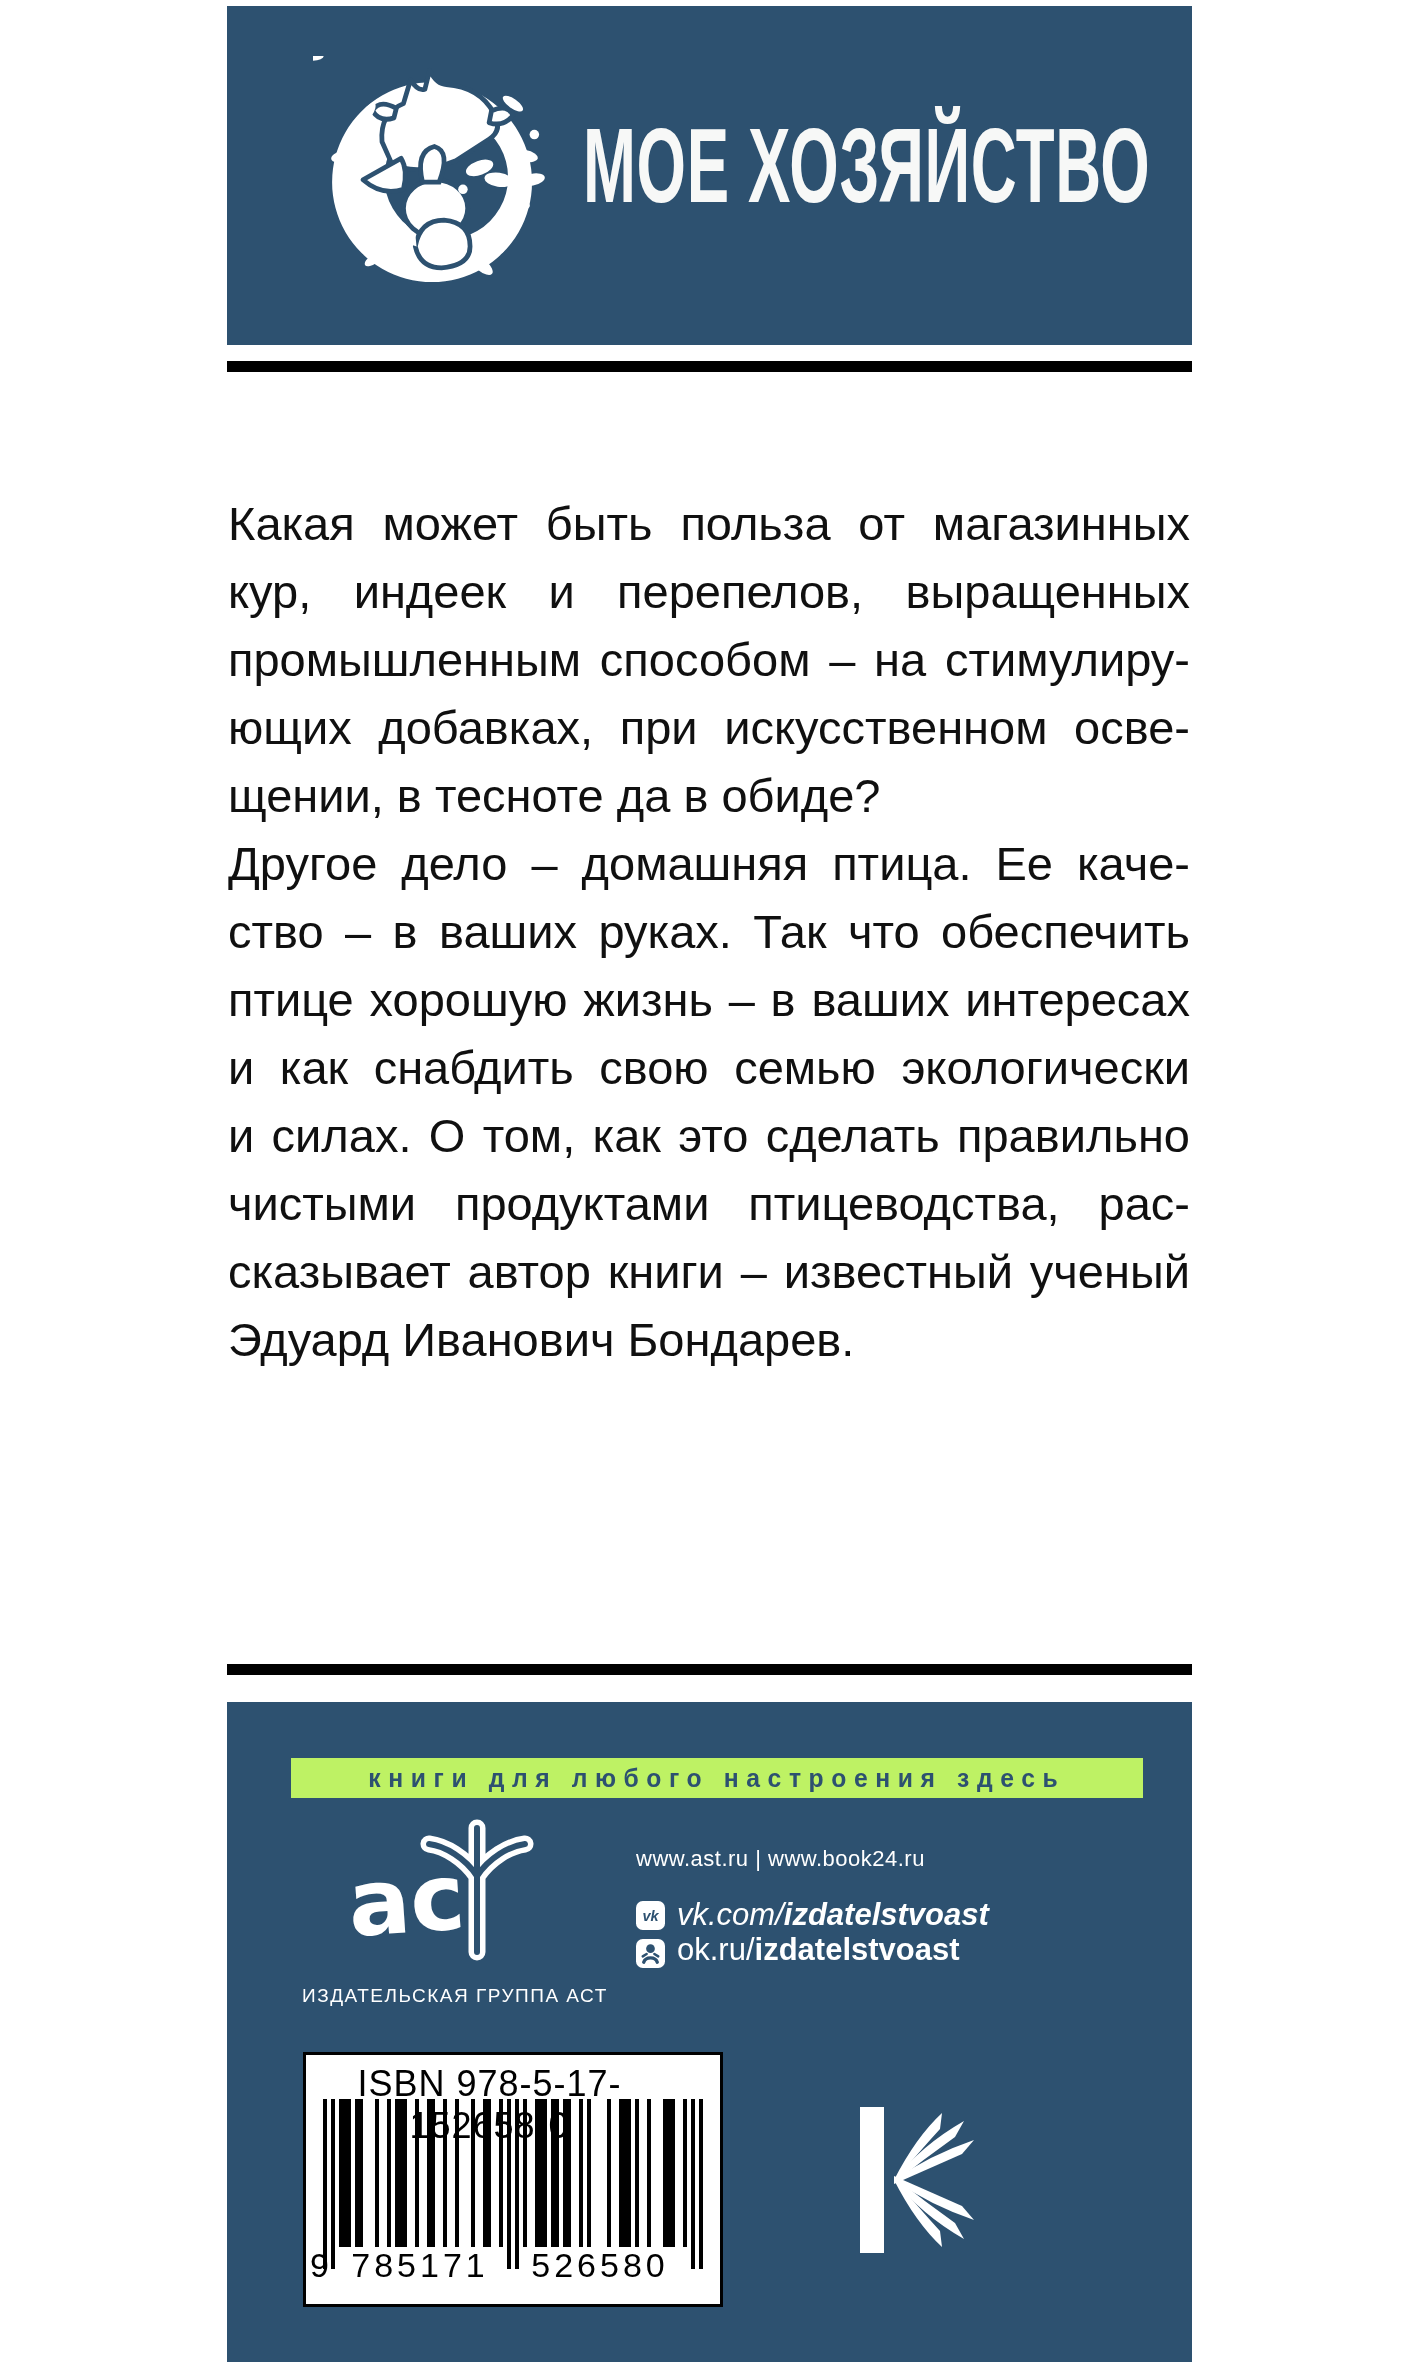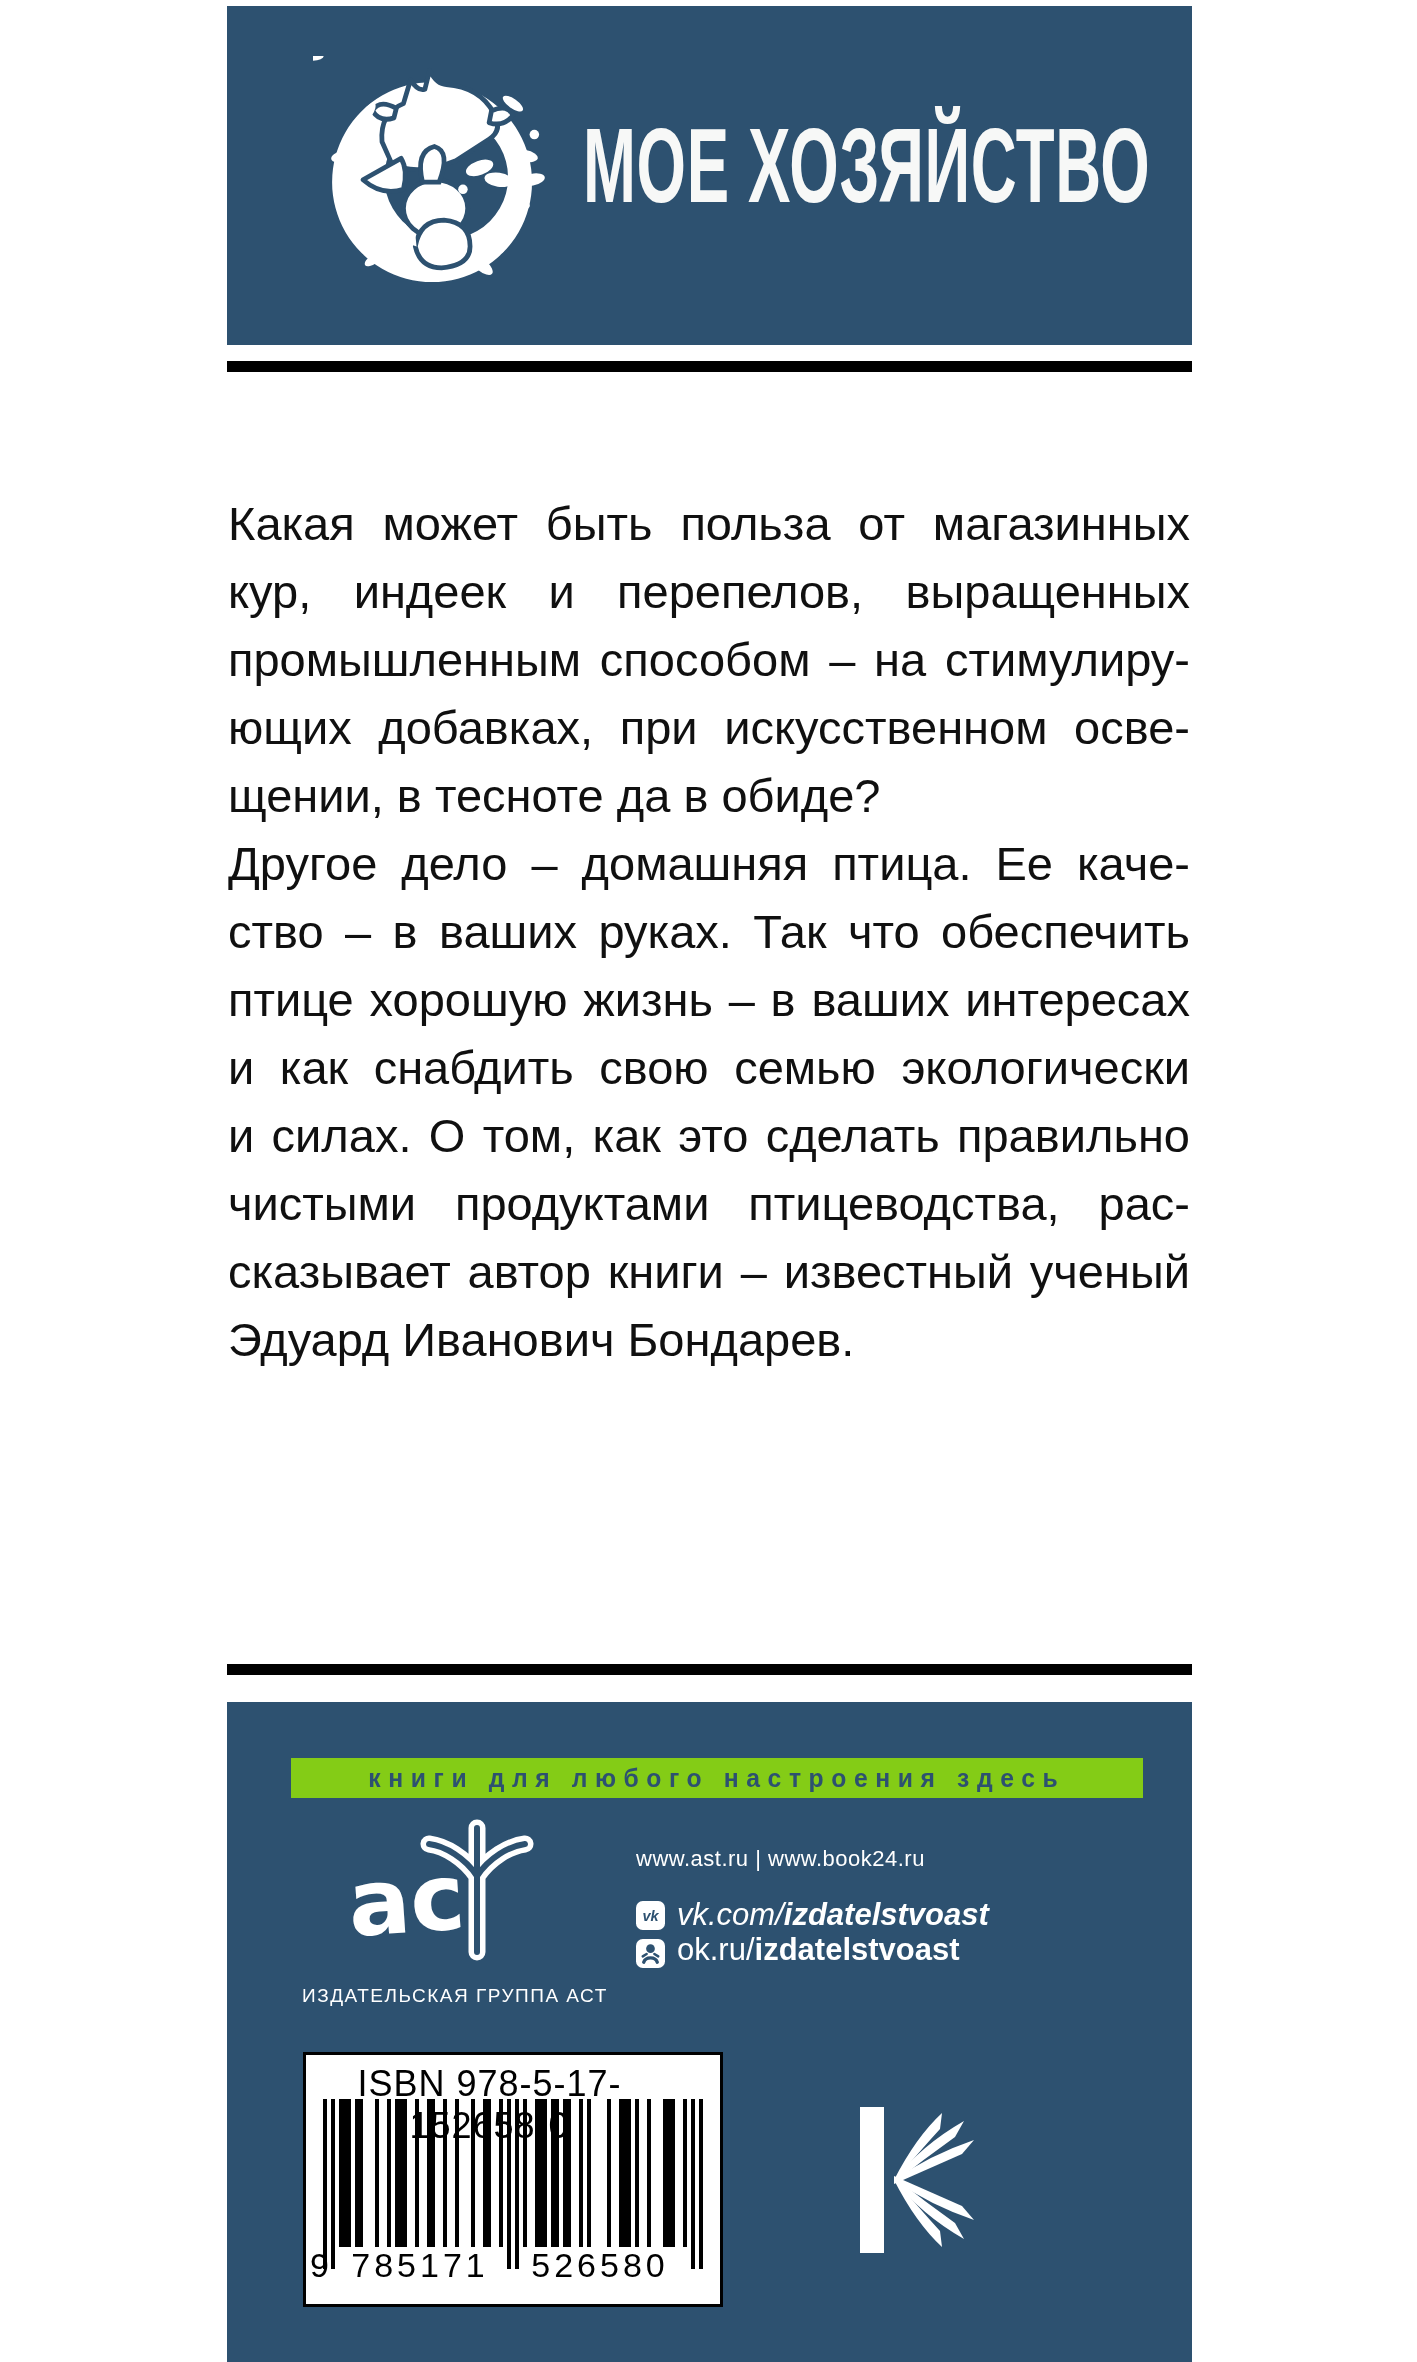--- a/index.html
+++ b/index.html
@@ -13,21 +13,21 @@
         transform:scaleX(0.60);transform-origin:left top;}
   .rule{position:absolute;left:227px;width:965px;height:11px;background:#000;}
   .rule-top{top:361px;}
   .rule-bottom{top:1664px;}
   .body-text{position:absolute;left:228px;top:490px;width:962px;color:#101010;
         font-size:47px;}
   .line{height:68px;line-height:68px;white-space:nowrap;overflow:visible;
         text-align:justify;text-align-last:justify;}
   .line.last{text-align:center;text-align-last:left;}
   .footer-panel{top:1702px;height:660px;}
-  .tagline-strip{position:absolute;left:64px;top:56px;width:852px;height:40px;background:#84cc16;
+  .tagline-strip{position:absolute;left:64px;top:56px;width:852px;height:40px;background:#bef264;
         display:flex;align-items:center;justify-content:center;}
   .tagline{color:#2d5170;font-weight:bold;font-size:26px;letter-spacing:8px;white-space:nowrap;
         transform:scaleX(0.95);transform-origin:center;}
   .ast-logo{position:absolute;left:122px;top:112px;width:200px;height:150px;}
   .group-label{position:absolute;left:75px;top:283px;width:300px;text-align:center;color:#fff;
         font-size:19px;letter-spacing:1.5px;white-space:nowrap;}
   .websites{position:absolute;left:409px;top:144px;color:#fff;font-weight:normal;font-size:22px;
         letter-spacing:0.5px;white-space:nowrap;}
   .social-row{position:absolute;left:409px;height:30px;display:flex;align-items:center;gap:12px;
         color:#fff;font-size:31px;white-space:nowrap;}

